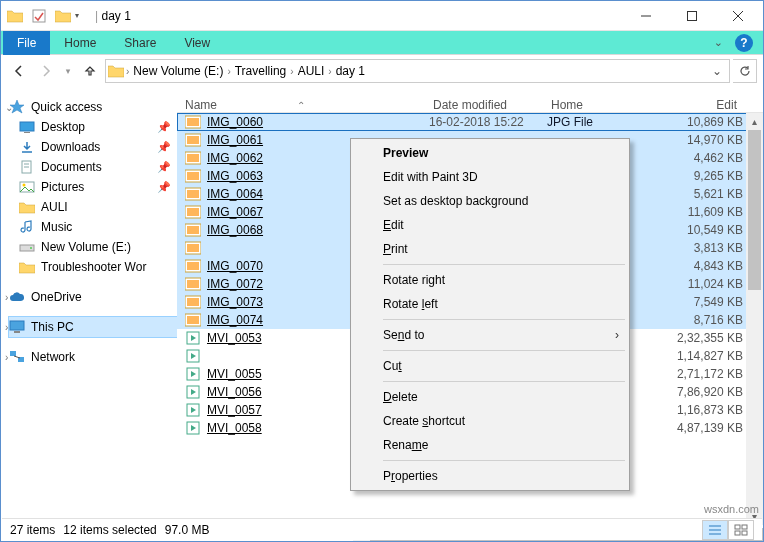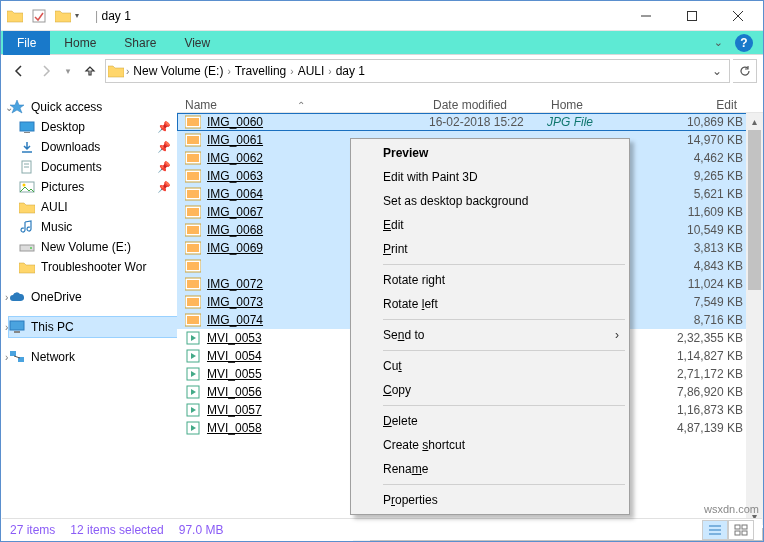--- a/index.html
+++ b/index.html
@@ -39,30 +39,30 @@
 .col-date { width: 118px; }
 .col-type { width: 116px; }
 .col-size { flex:1; text-align: right; padding-right: 26px; }
 .rows { overflow-y: hidden; }
 .row { height: 18px; display: flex; align-items: center; padding-left: 8px; }
 .row.sel { background: #cce8ff; }
 .row.focus { background: #cce8ff; outline: 1px solid #1a6fbf; outline-offset: -1px; }
 .row .fic { width: 16px; height: 14px; margin-right: 6px; display:flex; align-items:center; justify-content:center; }
 .row .fname { width: 222px; text-decoration: underline; }
 .row .fdate { width: 118px; color: #555; }
-.row .ftype { width: 116px; color: #0f766e; font-style: italic; }
+.row .ftype { width: 116px; color: #0f172a; }
 .row .fsize { flex:1; text-align: right; padding-right: 20px; color: #555; }
 .scrollbar { position: absolute; right:0; top:26px; bottom:18px; width:17px; background:#f0f0f0; }
 .sb-btn { height:17px; background:#f0f0f0; display:flex; align-items:center; justify-content:center; color:#666; font-size:10px; }
 .sb-thumb { position:absolute; top:17px; left:2px; right:2px; height:160px; background:#c2c2c2; }
 .hsb { position:absolute; left:176px; right:17px; bottom:0; height:17px; background:#f0f0f0; display:flex; }
 .hsb .sb-btn { width:17px; height:17px; }
 .hsb .track { flex:1; position:relative; }
 .hsb .thumb { position:absolute; top:2px; bottom:2px; left:0; width:520px; background:#c2c2c2; }
-.status-bar { position:absolute; bottom:1px; left:1px; right:1px; height:22px; display:flex; align-items:center; padding:0 8px; color:#8b5cf6; border-top:1px solid #e1e1e1; background:#fff; gap:15px; }
+.status-bar { position:absolute; bottom:1px; left:1px; right:1px; height:22px; display:flex; align-items:center; padding:0 8px; color:#000000; border-top:1px solid #e1e1e1; background:#fff; gap:8px; }
 .view-sw { margin-left:auto; display:flex; }
 .view-sw > div { width:26px; height:20px; border:1px solid #ccc; display:flex; align-items:center; justify-content:center; color:#555; }
 .view-sw > div.active { background:#cce8ff; }
 
 .ctx { position:absolute; left:349px; top:137px; width:280px; background:#f2f2f2; border:1px solid #a0a0a0; box-shadow:4px 4px 4px rgba(0,0,0,0.25); padding:2px; z-index:10; }
 .ctx .mi { height:24px; display:flex; align-items:center; padding-left:30px; padding-right:20px; position:relative; }
 .ctx .mi .lbl b { font-weight:bold; }
 .ctx .mi .arrow { position:absolute; right:8px; color:#333; font-size:12px; }
 .ctx .sep { height:1px; background:#d0d0d0; margin:3px 2px 3px 30px; }
 .sort-arrow { color:#777; font-size:10px; }
@@ -363,32 +363,32 @@
        <span class="ftype"></span>
        <span class="fsize">10,549 KB</span>
      </div>
         <div class="row sel">
        <span class="fic">
             <svg width="16" height="14" viewBox="0 0 16 14">
               <rect x="0" y="1" width="16" height="12" fill="#fff" stroke="#caa23a"></rect>
               <rect x="2" y="3" width="12" height="8" fill="#ffb65a"></rect>
             </svg>
           </span>
-       <span class="fname">IMG_0069</span>
        <span class="fdate"></span>
        <span class="ftype"></span>
        <span class="fsize">3,813 KB</span>
      </div>
         <div class="row sel">
        <span class="fic">
             <svg width="16" height="14" viewBox="0 0 16 14">
               <rect x="0" y="1" width="16" height="12" fill="#fff" stroke="#caa23a"></rect>
               <rect x="2" y="3" width="12" height="8" fill="#ffb65a"></rect>
             </svg>
           </span>
+       <span class="fname">IMG_0070</span>
        <span class="fdate"></span>
        <span class="ftype"></span>
        <span class="fsize">4,843 KB</span>
      </div>
         <div class="row sel">
        <span class="fic">
             <svg width="16" height="14" viewBox="0 0 16 14">
               <rect x="0" y="1" width="16" height="12" fill="#fff" stroke="#caa23a"></rect>
               <rect x="2" y="3" width="12" height="8" fill="#ffb65a"></rect>
             </svg>
@@ -434,21 +434,20 @@
        <span class="ftype"></span>
        <span class="fsize">2,32,355 KB</span>
      </div>
         <div class="row">
        <span class="fic">
             <svg width="16" height="14" viewBox="0 0 16 14">
               <rect x="2" y="1" width="12" height="12" fill="#fff" stroke="#4a8"></rect>
               <polygon points="6,4 11,7 6,10" fill="#4a8"></polygon>
             </svg>
           </span>
-       <span class="fname">MVI_0054</span>
        <span class="fdate"></span>
        <span class="ftype"></span>
        <span class="fsize">1,14,827 KB</span>
      </div>
         <div class="row">
        <span class="fic">
             <svg width="16" height="14" viewBox="0 0 16 14">
               <rect x="2" y="1" width="12" height="12" fill="#fff" stroke="#4a8"></rect>
               <polygon points="6,4 11,7 6,10" fill="#4a8"></polygon>
             </svg>
@@ -566,24 +565,20 @@
     <div class="sep"></div>
     <div class="mi">
          <span class="lbl">Se<u>n</u>d to</span>
          <span class="arrow">›</span>
        </div>
     <div class="sep"></div>
     <div class="mi">
          <span class="lbl">Cu<u>t</u></span>
 
        </div>
-    <div class="mi">
-         <span class="lbl"><u>C</u>opy</span>
-
-       </div>
     <div class="sep"></div>
     <div class="mi">
          <span class="lbl"><u>D</u>elete</span>
 
        </div>
     <div class="mi">
          <span class="lbl">Create <u>s</u>hortcut</span>
 
        </div>
     <div class="mi">

